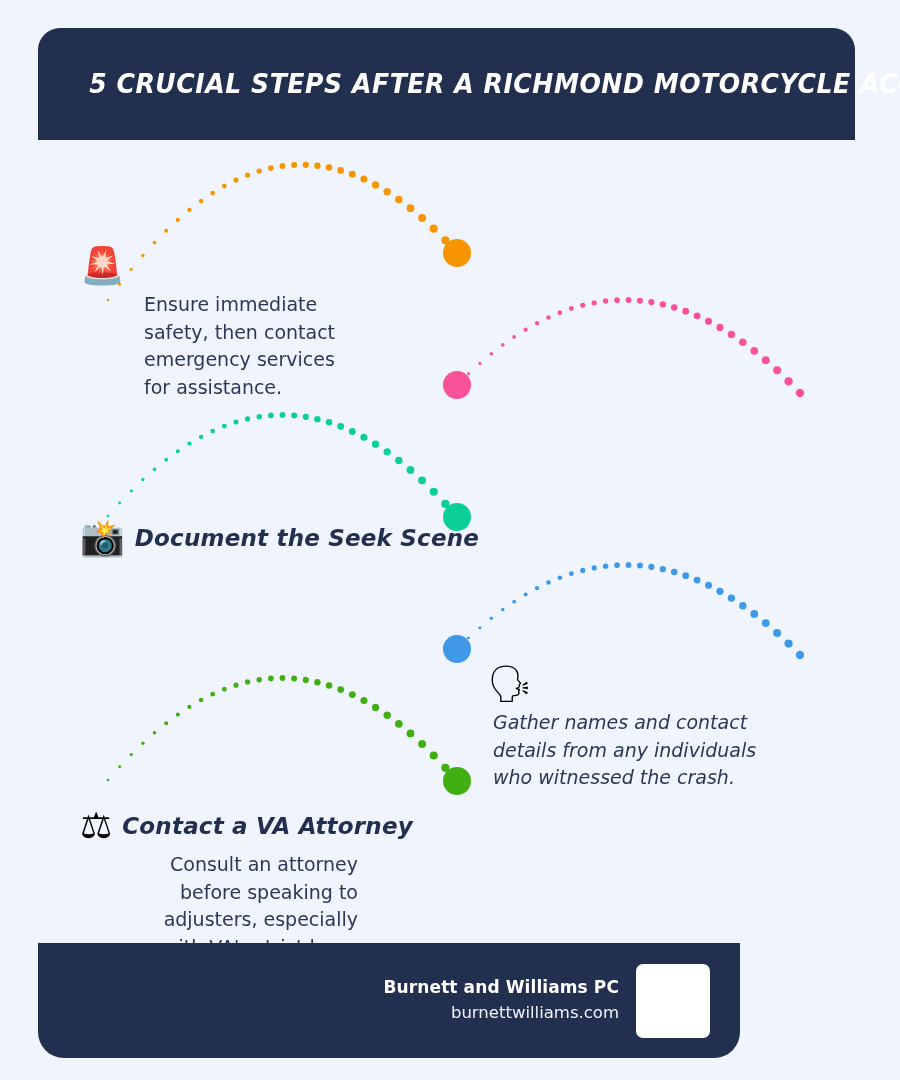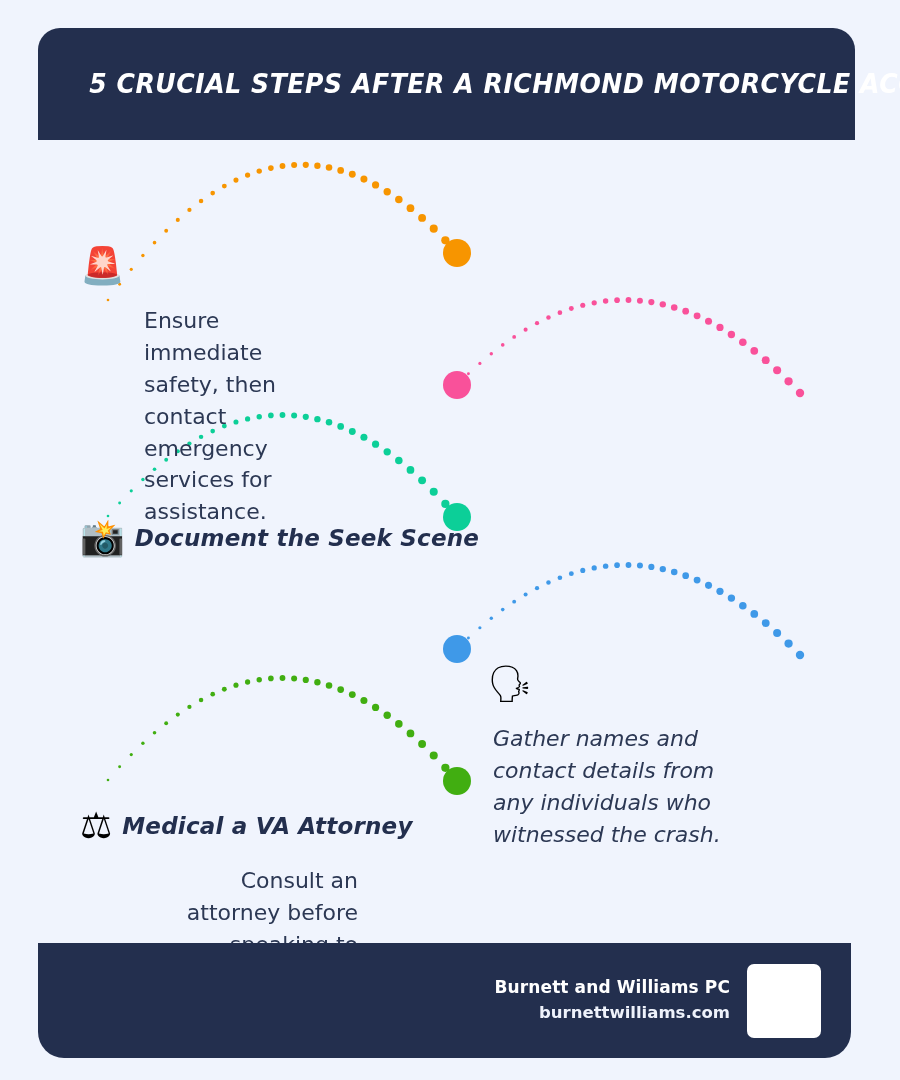--- a/index.html
+++ b/index.html
@@ -65,33 +65,33 @@
     font-family:"DejaVu Sans", sans-serif;
     font-size:23px;
     font-weight:700;
     font-style:italic;
     color:#232f4e;
     white-space:nowrap;
     letter-spacing:0.2px;
   }
   .step-body{
     font-family:"DejaVu Sans", sans-serif;
-    font-size:22px;
+    font-size:19px;
     line-height:1.45;
     color:#2c3854;
-    margin-top:21px;
+    margin-top:7px;
   }
   .step.left .step-body{ padding-left:64px; }
   .step.right .step-body{ padding-left:6px; }
 
   
   .footer{
     position:absolute;
     left:38px; top:943px;
-    width:813px; height:115px;
+    width:702px; height:115px;
     background:#232f4e;
     border-radius:0 0 26px 26px;
     display:flex;
     align-items:center;
     justify-content:flex-end;
     padding-right:30px;
   }
   .footer-text{
     text-align:right;
     margin-right:17px;
@@ -99,21 +99,21 @@
   .footer-name{
     color:#ffffff;
     font-size:17px;
     font-weight:700;
     letter-spacing:0.1px;
     line-height:1.5;
   }
   .footer-url{
     color:#eef2fb;
     font-size:16.5px;
-    font-weight:700;
+    font-weight:400;
     line-height:1.6;
   }
   .footer-logo{
     width:74px; height:74px;
     background:#ffffff;
     border-radius:7px;
     flex:none;
   }
 </style>
 </head>
@@ -318,21 +318,21 @@
   <div class="step right" style="left:487px; top:666px; width:375px;">
     <div class="step-head">
       <span class="step-emoji">🗣</span>
     </div>
     <div class="step-body" style="max-width:272px;font-style:italic;">Gather names and contact details from any individuals who witnessed the crash.</div>
   </div>
 
   <div class="step left" style="left:80px; top:808px; width:400px;">
     <div class="step-head">
       <span class="step-emoji">⚖</span>
-      <span class="step-title">Medical a VA Attorney</span>
+      <span class="step-title">Contact a VA Attorney</span>
     </div>
     <div class="step-body" style="max-width:278px;text-align:right;">Consult an attorney before speaking to adjusters, especially with VA's strict laws.</div>
   </div>
 
   <div class="footer">
     <div class="footer-text">
       <div class="footer-name">Burnett and Williams PC</div>
       <div class="footer-url">burnettwilliams.com</div>
     </div>
     <div class="footer-logo"></div>

